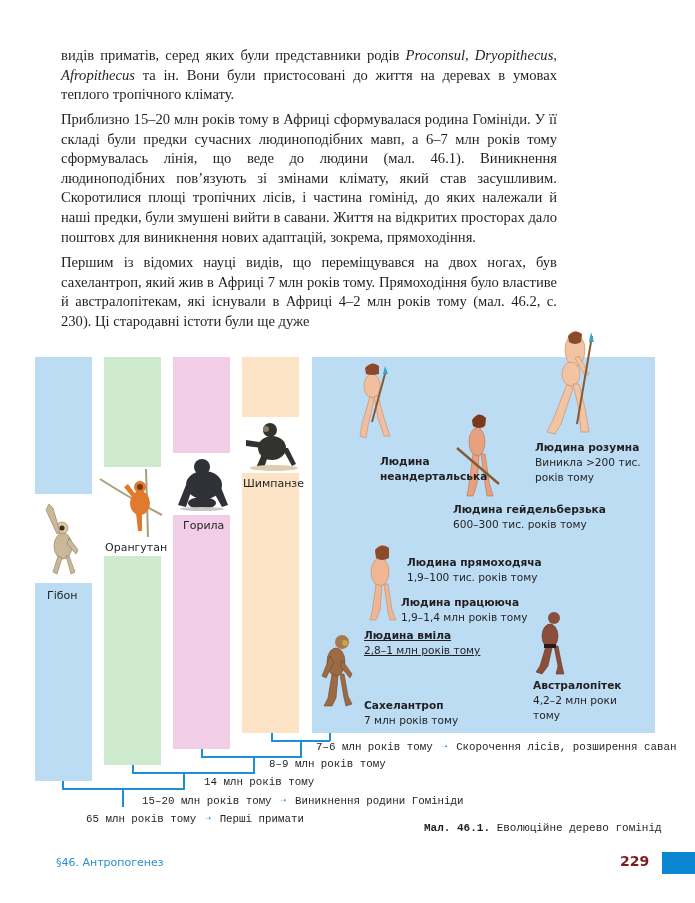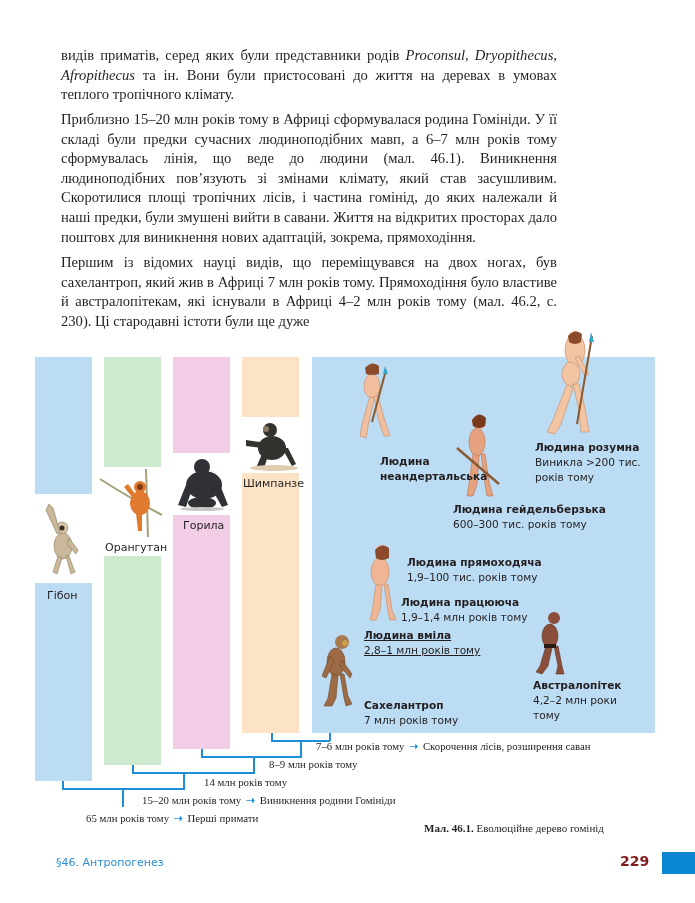--- a/index.html
+++ b/index.html
@@ -5,21 +5,21 @@
   html,body{margin:0;padding:0;background:#fff;}
   body{width:695px;height:903px;position:relative;overflow:hidden;font-family:"DejaVu Serif","Liberation Serif",serif;color:#231f20;}
   .para{position:absolute;left:61px;width:496px;font-family:"Liberation Serif","DejaVu Serif",serif;font-size:14.6px;line-height:19.6px;text-align:justify;margin:0;}
   .para b{font-weight:normal;}
   .para i{font-style:italic;}
   .bar{position:absolute;}
   .lbl{position:absolute;font-family:"DejaVu Sans","Liberation Sans",sans-serif;font-size:11px;color:#231f20;white-space:nowrap;}
   .note{position:absolute;font-family:"DejaVu Sans","Liberation Sans",sans-serif;font-size:10.6px;line-height:15px;color:#231f20;}
   .note .t{font-weight:bold;display:block;}
   .tl{position:absolute;background:#1e8fd6;}
-  .tree-text{position:absolute;font-family:Liberation Serif, serif;font-size:10.8px;color:#231f20;white-space:nowrap;}
+  .tree-text{position:absolute;font-family:Liberation Mono, monospace;font-size:10.8px;color:#231f20;white-space:nowrap;}
   .arr{color:#1e8fd6;font-weight:bold;display:inline-block;margin:0 2px;}
   .fig{position:absolute;}
 </style>
 </head>
 <body>
 
 <p class="para" style="top:46px;"><span>видів приматів, серед яких були представники родів </span><i>Proconsul, Dryopithecus, Afropithecus</i><span> та ін. Вони були пристосовані до життя на деревах в умовах теплого тропічного клімату.</span></p>
 
 <p class="para" style="top:110px;"><span>Приблизно 15–20 млн років тому в Африці сформувалася родина </span><b>Гомініди</b><span>. У її складі були предки сучасних людиноподібних мавп, а 6–7 млн років тому сформувалась лінія, що веде до людини (мал. 46.1). Виникнення людиноподібних пов’язують зі змінами клімату, який став засушливим. Скоротилися площі тропічних лісів, і частина гомінід, до яких належали й наші предки, були змушені вийти в савани. Життя на відкритих просторах дало поштовх для виникнення нових адаптацій, зокрема, </span><b>прямоходіння</b><span>.</span></p>
 

